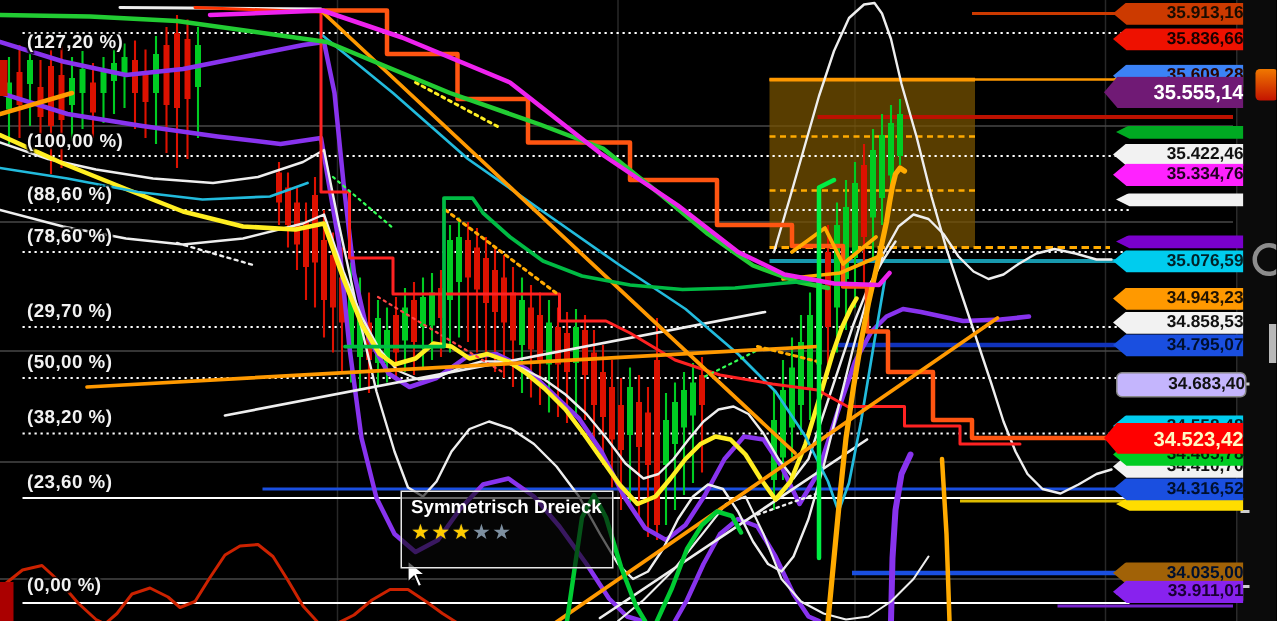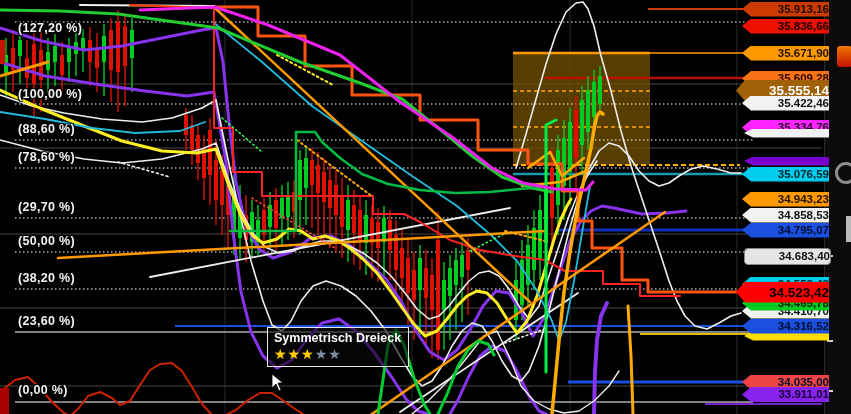--- a/index.html
+++ b/index.html
@@ -10,21 +10,21 @@
        letter-spacing:.3px;text-shadow:1px 1px 1px #000,-1px -1px 1px #000,1px -1px 1px #000,-1px 1px 1px #000;
        white-space:nowrap;z-index:4;}
   .tag{position:absolute;left:742px;width:80px;height:15px;line-height:15px;
        font-size:11.5px;font-weight:bold;text-align:right;padding-left:7px;
        clip-path:polygon(0 50%,9px 0,100% 0,100% 100%,9px 100%);
        white-space:nowrap;z-index:5;}
   .tag.big{left:736px;width:86px;height:21px;line-height:21px;font-size:13.5px;}
   .tag.sliver{left:744px;width:78px;height:9px;}
   .tag.rounded{left:744px;width:78px;clip-path:none;border-radius:4px;border:1px solid #888;}
   .tooltip{position:absolute;left:267px;top:327px;width:128px;z-index:6;
-       background:rgba(8,8,8,.62);border:1px solid #e8e8e8;padding:3px 6px 4px 6px;}
+       background:rgba(8,8,8,.62);border:1px solid #e8e8e8;padding:3px 6px 16px 6px;}
   .tooltip .tl{color:#fff;font-size:12.5px;font-weight:bold;line-height:15px;white-space:nowrap;}
   .stars{font-size:14px;line-height:16px;letter-spacing:1px;}
   .stars .on{color:#ffcc00;text-shadow:0 0 1px #553;}
   .stars .off{color:#7d8fa0;}
   .rpanel{position:absolute;left:824px;top:0;width:27px;height:414px;background:#0b0b0b;
        border-left:1px solid #2a2a2a;z-index:3;}
   .rp-icon{position:absolute;left:12px;top:46px;width:15px;height:21px;border-radius:3px;
        background:linear-gradient(#f07800,#c41400);}
   .rp-ring{position:absolute;left:10px;top:162px;width:16px;height:16px;border:3px solid #8d8d8d;
        border-radius:50%;}
@@ -318,34 +318,34 @@
     <div class="fib" style="top: 122px;">(88,60 %)</div>
     <div class="fib" style="top: 150px;">(78,60 %)</div>
     <div class="fib" style="top: 200px;">(29,70 %)</div>
     <div class="fib" style="top: 234px;">(50,00 %)</div>
     <div class="fib" style="top: 271px;">(38,20 %)</div>
     <div class="fib" style="top: 314px;">(23,60 %)</div>
     <div class="fib" style="top: 383px;">(0,00 %)</div>
     <div class="tag" style="top: 1.5px; background: rgb(204, 58, 0); color: rgb(26, 12, 0);">35.913,16</div>
     <div class="tag" style="top: 18.5px; background: rgb(238, 17, 0); color: rgb(26, 0, 0);">35.836,66</div>
     <div class="tag" style="top: 45.5px; background: rgb(255, 153, 0); color: rgb(32, 18, 0);">35.671,90</div>
-    <div class="tag" style="top: 71px; background: #f97316; color: rgb(42, 5, 0);">35.609,28</div>
+    <div class="tag" style="top: 43px; background: #3b82f6; color: rgb(42, 5, 0);">35.609,28</div>
     <div class="tag sliver" style="top: 83.5px; background: rgb(0, 170, 34); color: rgb(255, 255, 255);"></div>
-    <div class="tag big" style="top: 80px; background: #a16207; color: rgb(255, 255, 255);">35.555,14</div>
+    <div class="tag big" style="top: 51px; background: #701a75; color: rgb(255, 255, 255);">35.555,14</div>
     <div class="tag" style="top: 95.5px; background: rgb(242, 242, 242); color: rgb(17, 17, 17);">35.422,46</div>
-    <div class="tag" style="top: 120px; background: rgb(255, 34, 255); color: rgb(34, 0, 34);">35.334,76</div>
+    <div class="tag" style="top: 109px; background: rgb(255, 34, 255); color: rgb(34, 0, 34);">35.334,76</div>
     <div class="tag sliver" style="top: 128.5px; background: rgb(242, 242, 242); color: rgb(17, 17, 17);"></div>
     <div class="tag sliver" style="top: 156.5px; background: rgb(122, 0, 204); color: rgb(255, 255, 255);"></div>
     <div class="tag" style="top: 166.5px; background: rgb(0, 204, 238); color: rgb(0, 34, 40);">35.076,59</div>
     <div class="tag" style="top: 191.5px; background: rgb(255, 153, 0); color: rgb(32, 18, 0);">34.943,23</div>
     <div class="tag" style="top: 207.5px; background: rgb(242, 242, 242); color: rgb(17, 17, 17);">34.858,53</div>
     <div class="tag" style="top: 222.5px; background: rgb(26, 79, 224); color: rgb(0, 16, 46);">34.795,07</div>
-    <div class="tag rounded" style="top: 247.5px; background: #e5e5e5; color: rgb(17, 17, 17);">34.683,40</div>
+    <div class="tag rounded" style="top: 247.5px; background: #c4b5fd; color: rgb(17, 17, 17);">34.683,40</div>
     <div class="tag" style="top: 276.5px; background: rgb(0, 204, 238); color: rgb(0, 34, 40);">34.558,48</div>
     <div class="tag" style="top: 303.5px; background: rgb(242, 242, 242); color: rgb(17, 17, 17);">34.410,70</div>
     <div class="tag" style="top: 295.5px; background: rgb(0, 204, 34); color: rgb(0, 37, 10);">34.465,78</div>
-    <div class="tag big" style="top: 281.5px; background: rgb(255, 0, 0); color: #000000;">34.523,42</div>
+    <div class="tag big" style="top: 281.5px; background: rgb(255, 0, 0); color: #fef9c3;">34.523,42</div>
     <div class="tag sliver" style="top: 331.5px; background: rgb(255, 221, 0); color: rgb(17, 17, 17);"></div>
     <div class="tag" style="top: 318.5px; background: rgb(26, 79, 224); color: rgb(0, 16, 46);">34.316,52</div>
-    <div class="tag" style="top: 374.5px; background: #ef4444; color: rgb(0, 16, 46);">34.035,00</div>
+    <div class="tag" style="top: 374.5px; background: #a16207; color: rgb(0, 16, 46);">34.035,00</div>
     <div class="tag sliver" style="top: 391.5px; background: rgb(242, 242, 242); color: rgb(17, 17, 17);"></div>
     <div class="tag" style="top: 387px; background: rgb(136, 34, 238); color: rgb(26, 0, 51);">33.911,01</div>
   </div>
 
 </body></html>

